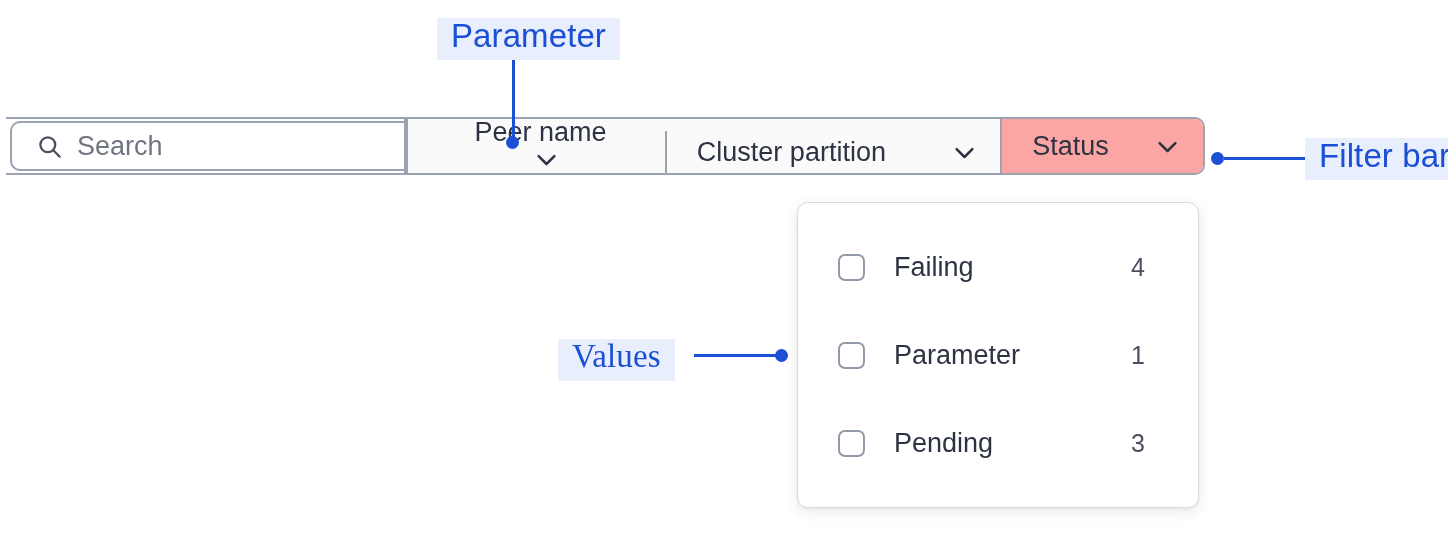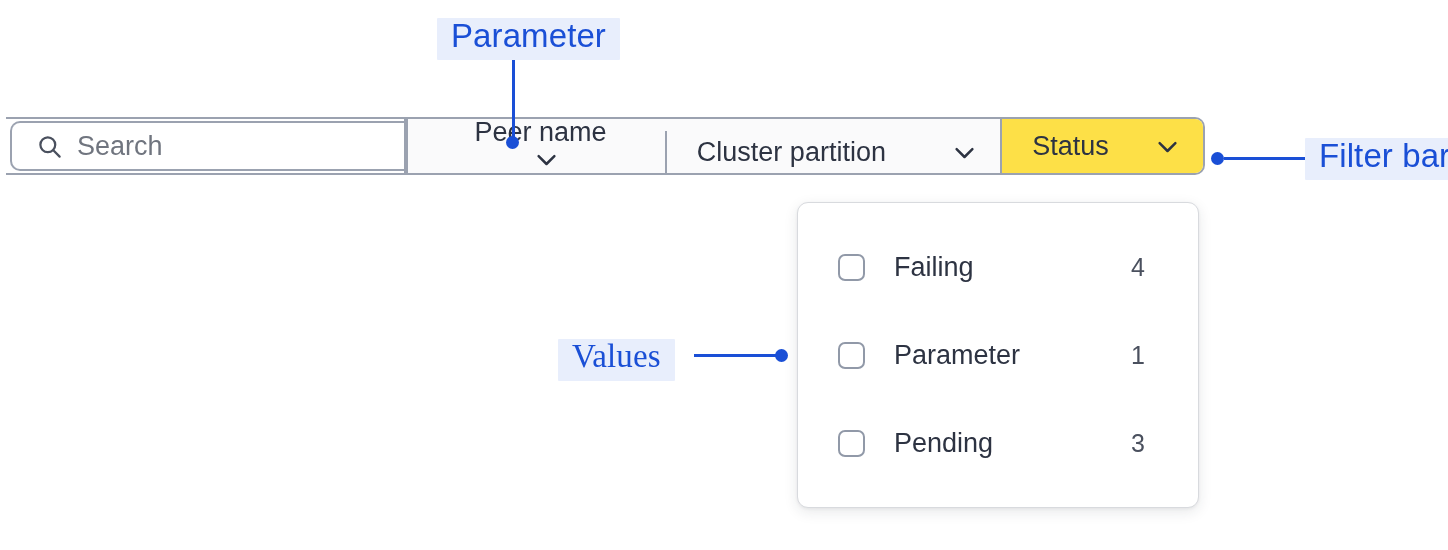--- a/index.html
+++ b/index.html
@@ -124,21 +124,21 @@
     display: flex;
     align-items: center;
     justify-content: space-between;
     border-left: 2px solid #9ba2b0;
     padding: 0 22px 0 30px;
     background: #fafafb;
     position: relative;
   }
   .filter-cell.cell-peer      { width: 259px; flex-direction: column; }
   .filter-cell.cell-partition { width: 336px; margin-top: 12px; }
-  .filter-cell.cell-status    { width: 203px; background: #fde047; }
+  .filter-cell.cell-status    { width: 203px; background: #fca5a5; }
 
   .filter-cell-label {
     font-size: 27px;
     color: #2d3342;
     line-height: 1;
     white-space: nowrap;
   }
   .chevron {
     display: flex;
     align-items: center;

